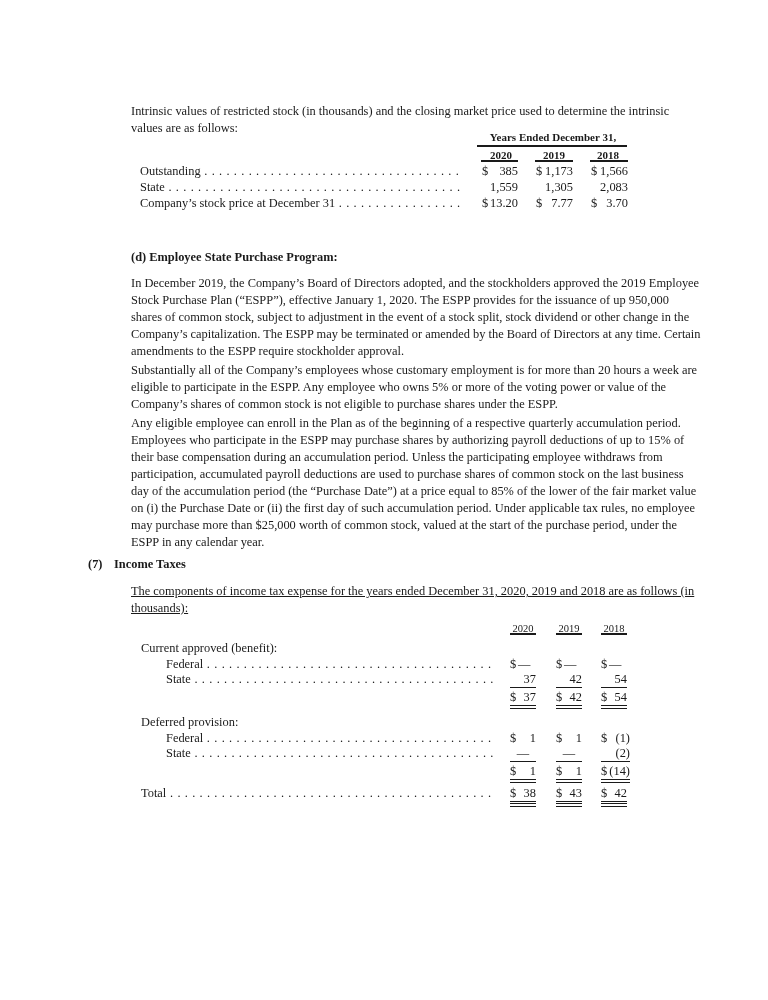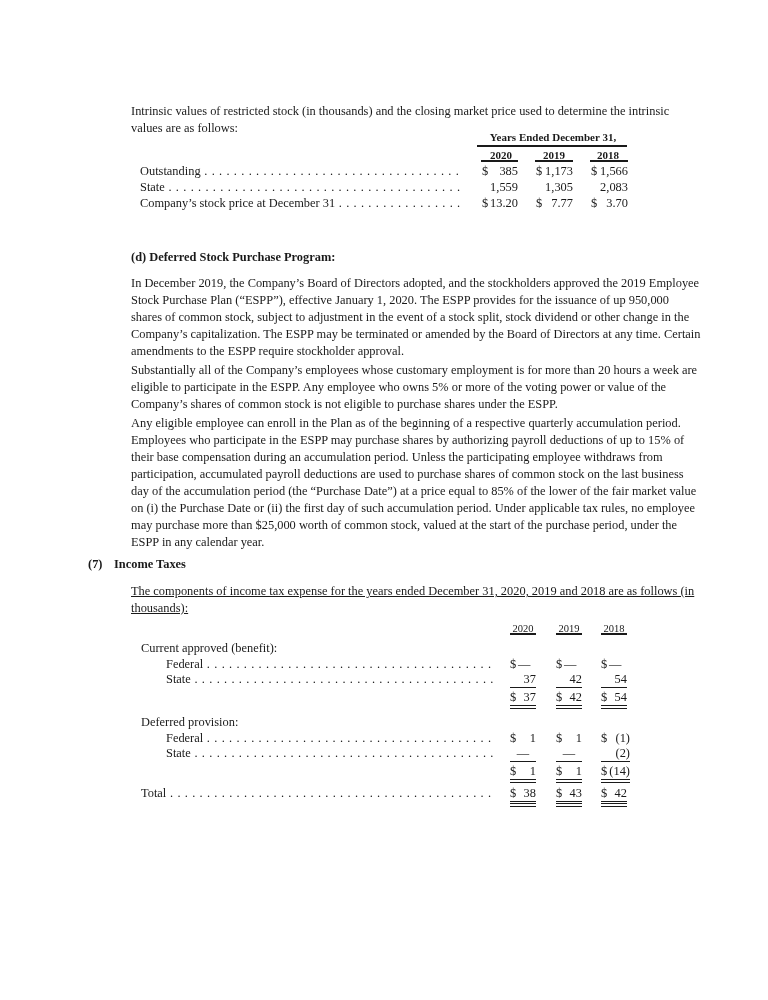--- a/index.html
+++ b/index.html
@@ -87,21 +87,21 @@
           <span class="cur" style="left:11px;">$</span>
           <span class="num">7.77</span>
         </div>
       <div class="t1-cell" style="left:580px; top:195px;">
           <span class="cur" style="left:11px;">$</span>
           <span class="num">3.70</span>
         </div>
     </div>
   </div>
 
-  <p class="para heading" style="top:232px;">(d) Deferred Stock Purchase Program:</p>
+  <p class="para heading" style="top:232px;">(d) Employee State Purchase Program:</p>
   <p class="para" style="top:258px;">In December 2019, the Company’s Board of Directors adopted, and the stockholders approved the 2019 Employee Stock Purchase Plan (“ESPP”), effective January 1, 2020. The ESPP provides for the issuance of up 950,000 shares of common stock, subject to adjustment in the event of a stock split, stock dividend or other change in the Company’s capitalization. The ESPP may be terminated or amended by the Board of Directors at any time. Certain amendments to the ESPP require stockholder approval.</p>
   <p class="para" style="top:345px;">Substantially all of the Company’s employees whose customary employment is for more than 20 hours a week are eligible to participate in the ESPP. Any employee who owns 5% or more of the voting power or value of the Company’s shares of common stock is not eligible to purchase shares under the ESPP.</p>
   <p class="para" style="top:398px;">Any eligible employee can enroll in the Plan as of the beginning of a respective quarterly accumulation period. Employees who participate in the ESPP may purchase shares by authorizing payroll deductions of up to 15% of their base compensation during an accumulation period. Unless the participating employee withdraws from participation, accumulated payroll deductions are used to purchase shares of common stock on the last business day of the accumulation period (the “Purchase Date”) at a price equal to 85% of the lower of the fair market value on (i) the Purchase Date or (ii) the first day of such accumulation period. Under applicable tax rules, no employee may purchase more than $25,000 worth of common stock, valued at the start of the purchase period, under the ESPP in any calendar year.</p>
 
   <span class="abs heading" style="left:88px; top:556px;">(7)</span>
   <span class="abs heading" style="left:114px; top:556px;">Income Taxes</span>
   <p class="para" style="top:566px;text-decoration:underline;">The components of income tax expense for the years ended December 31, 2020, 2019 and 2018 are as follows (in thousands):</p>
 
   <div>
     <div class="t2-year" style="left:506px; top:620px;">2020</div>

